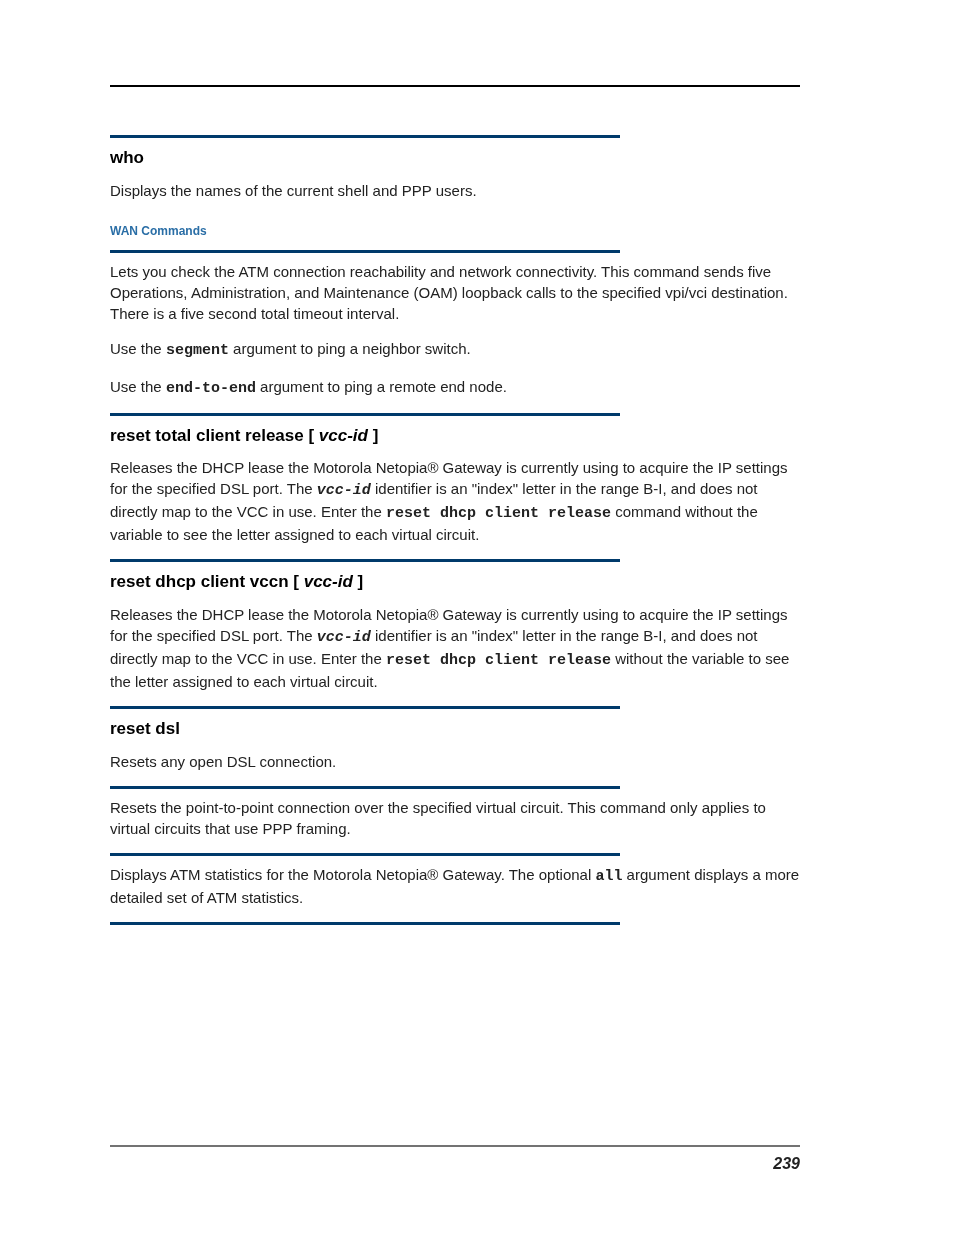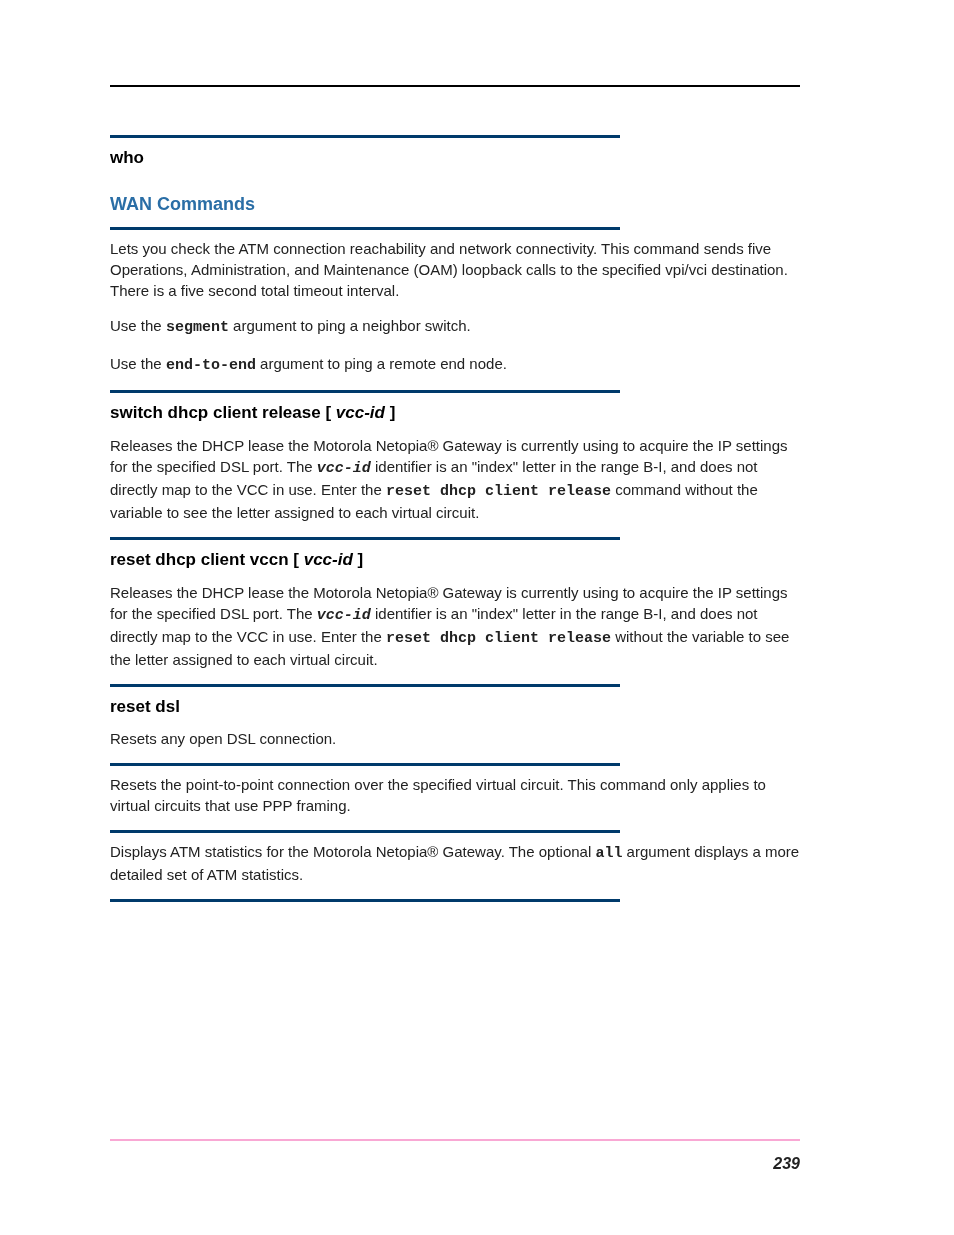--- a/index.html
+++ b/index.html
@@ -32,21 +32,21 @@
     font-size: 17px;
     color: #000;
     margin: 4px 0 10px 0;
   }
   .cmd-title .italic {
     font-style: italic;
     font-weight: bold;
   }
   .wan-heading {
     font-weight: bold;
-    font-size: 18px;
+    font-size: 12px;
     color: #2a6ea6;
     margin: 22px 0 0 0;
   }
   p {
     margin: 6px 0 14px 0;
     color: #222;
     font-size: 15px;
   }
   .mono {
     font-family: "Courier New", Courier, monospace;
@@ -58,49 +58,50 @@
     font-style: italic;
   }
   .tight { margin-bottom: 15px; }
   .page-number {
     position: absolute;
     right: 80px;
     bottom: 60px;
     font-style: italic;
     font-weight: bold;
     font-size: 16px;
-    border-top: 2px solid #f9a8d4;
+    border-top: 2px solid #737373;
     width: calc(100% - 190px);
     text-align: right;
-    padding-top: 12px;
+    padding-top: 6px;
   }
 </style>
 </head>
 <body>
 
 <div class="page">
   <div class="top-rule"></div>
 
   <div class="section-rule"></div>
   <div class="cmd-title">who</div>
+  <p>Displays the names of the current shell and PPP users.</p>
 
   <div class="wan-heading">WAN Commands</div>
 
   <div class="section-rule"></div>
   <p>Lets you check the ATM connection reachability and network connectivity. This command sends five Operations, Administration, and Maintenance (OAM) loopback calls to the specified vpi/vci destination. There is a five second total timeout interval.</p>
   <p class="tight">
     <span>Use the </span><span class="mono">segment</span><span> argument to ping a neighbor switch.</span>
   </p>
   <p>
     <span>Use the </span><span class="mono">end-to-end</span><span> argument to ping a remote end node.</span>
   </p>
 
   <div class="section-rule"></div>
   <div class="cmd-title">
-    <span>switch dhcp client release [ </span><span class="italic">vcc-id</span><span> ]</span>
+    <span>reset total client release [ </span><span class="italic">vcc-id</span><span> ]</span>
   </div>
   <p>
     <span>Releases the DHCP lease the Motorola Netopia® Gateway is currently using to acquire the IP settings for the specified DSL port. The </span><span class="ital-mono">vcc-id</span><span> identifier is an "index" letter in the range B-I, and does not directly map to the VCC in use. Enter the </span><span class="mono">reset dhcp client release</span><span> command without the variable to see the letter assigned to each virtual circuit.</span>
   </p>
 
   <div class="section-rule"></div>
   <div class="cmd-title">
     <span>reset dhcp client vccn [ </span><span class="italic">vcc-id</span><span> ]</span>
   </div>
   <p>

